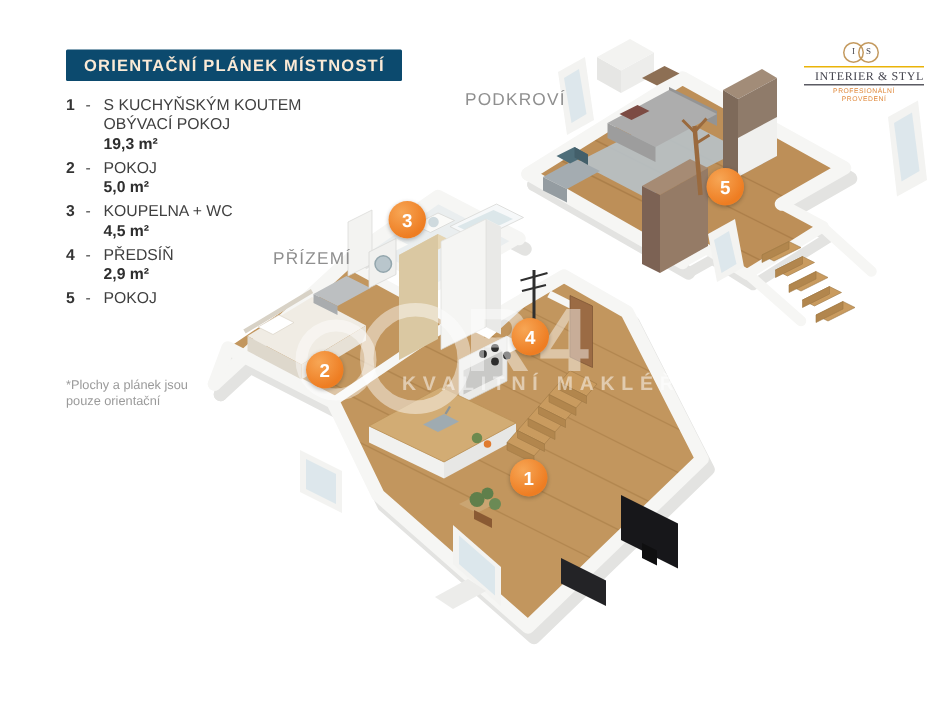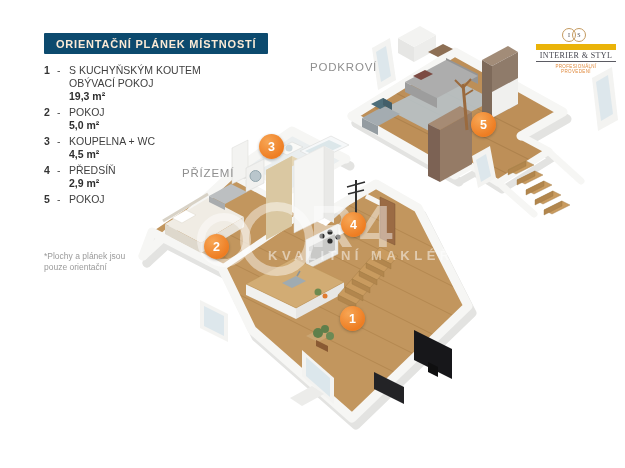--- a/index.html
+++ b/index.html
@@ -24,21 +24,21 @@
   .lbl-attic{left:310px;top:61px;}
 
   
   .logo{position:absolute;left:536px;top:28px;width:80px;z-index:4;text-align:center;}
   .logo-rings{height:15px;position:relative;margin-bottom:1px;}
   .ring{position:absolute;top:0;width:12px;height:12px;border:1px solid #C49A5F;border-radius:50%;
         font-family:"Liberation Serif",serif;font-size:6px;line-height:12px;color:#4A4A52;text-align:center;}
   .ring-l{left:26px;}
   .ring-r{left:36px;}
   .logo-name{font-family:"Liberation Serif",serif;font-size:8px;letter-spacing:.4px;color:#44444E;
-             border-top:6px solid #eab308;border-bottom:1px solid #5B5B63;padding:1px 0;}
+             border-top:1px solid #eab308;border-bottom:1px solid #5B5B63;padding:1px 0;text-align:right;}
   .logo-sub{font-size:5px;color:#E0893C;letter-spacing:.4px;margin-top:1px;transform:scale(.9);}
 
   
   .watermark{position:absolute;left:0;top:0;width:625px;height:468px;z-index:2;pointer-events:none;}
   .wm-ring{position:absolute;border-radius:50%;border:9px solid rgba(255,255,255,.45);}
   .wm-ring-a{left:197px;top:213px;width:38px;height:38px;border-width:8px;}
   .wm-ring-b{left:240px;top:202px;width:56px;height:56px;}
   .wm-glyphs{position:absolute;left:310px;top:192px;font-size:60px;font-weight:bold;
              color:rgba(255,255,255,.45);letter-spacing:6px;}
   .wm-slogan{position:absolute;left:268px;top:248px;font-size:13px;font-weight:bold;

